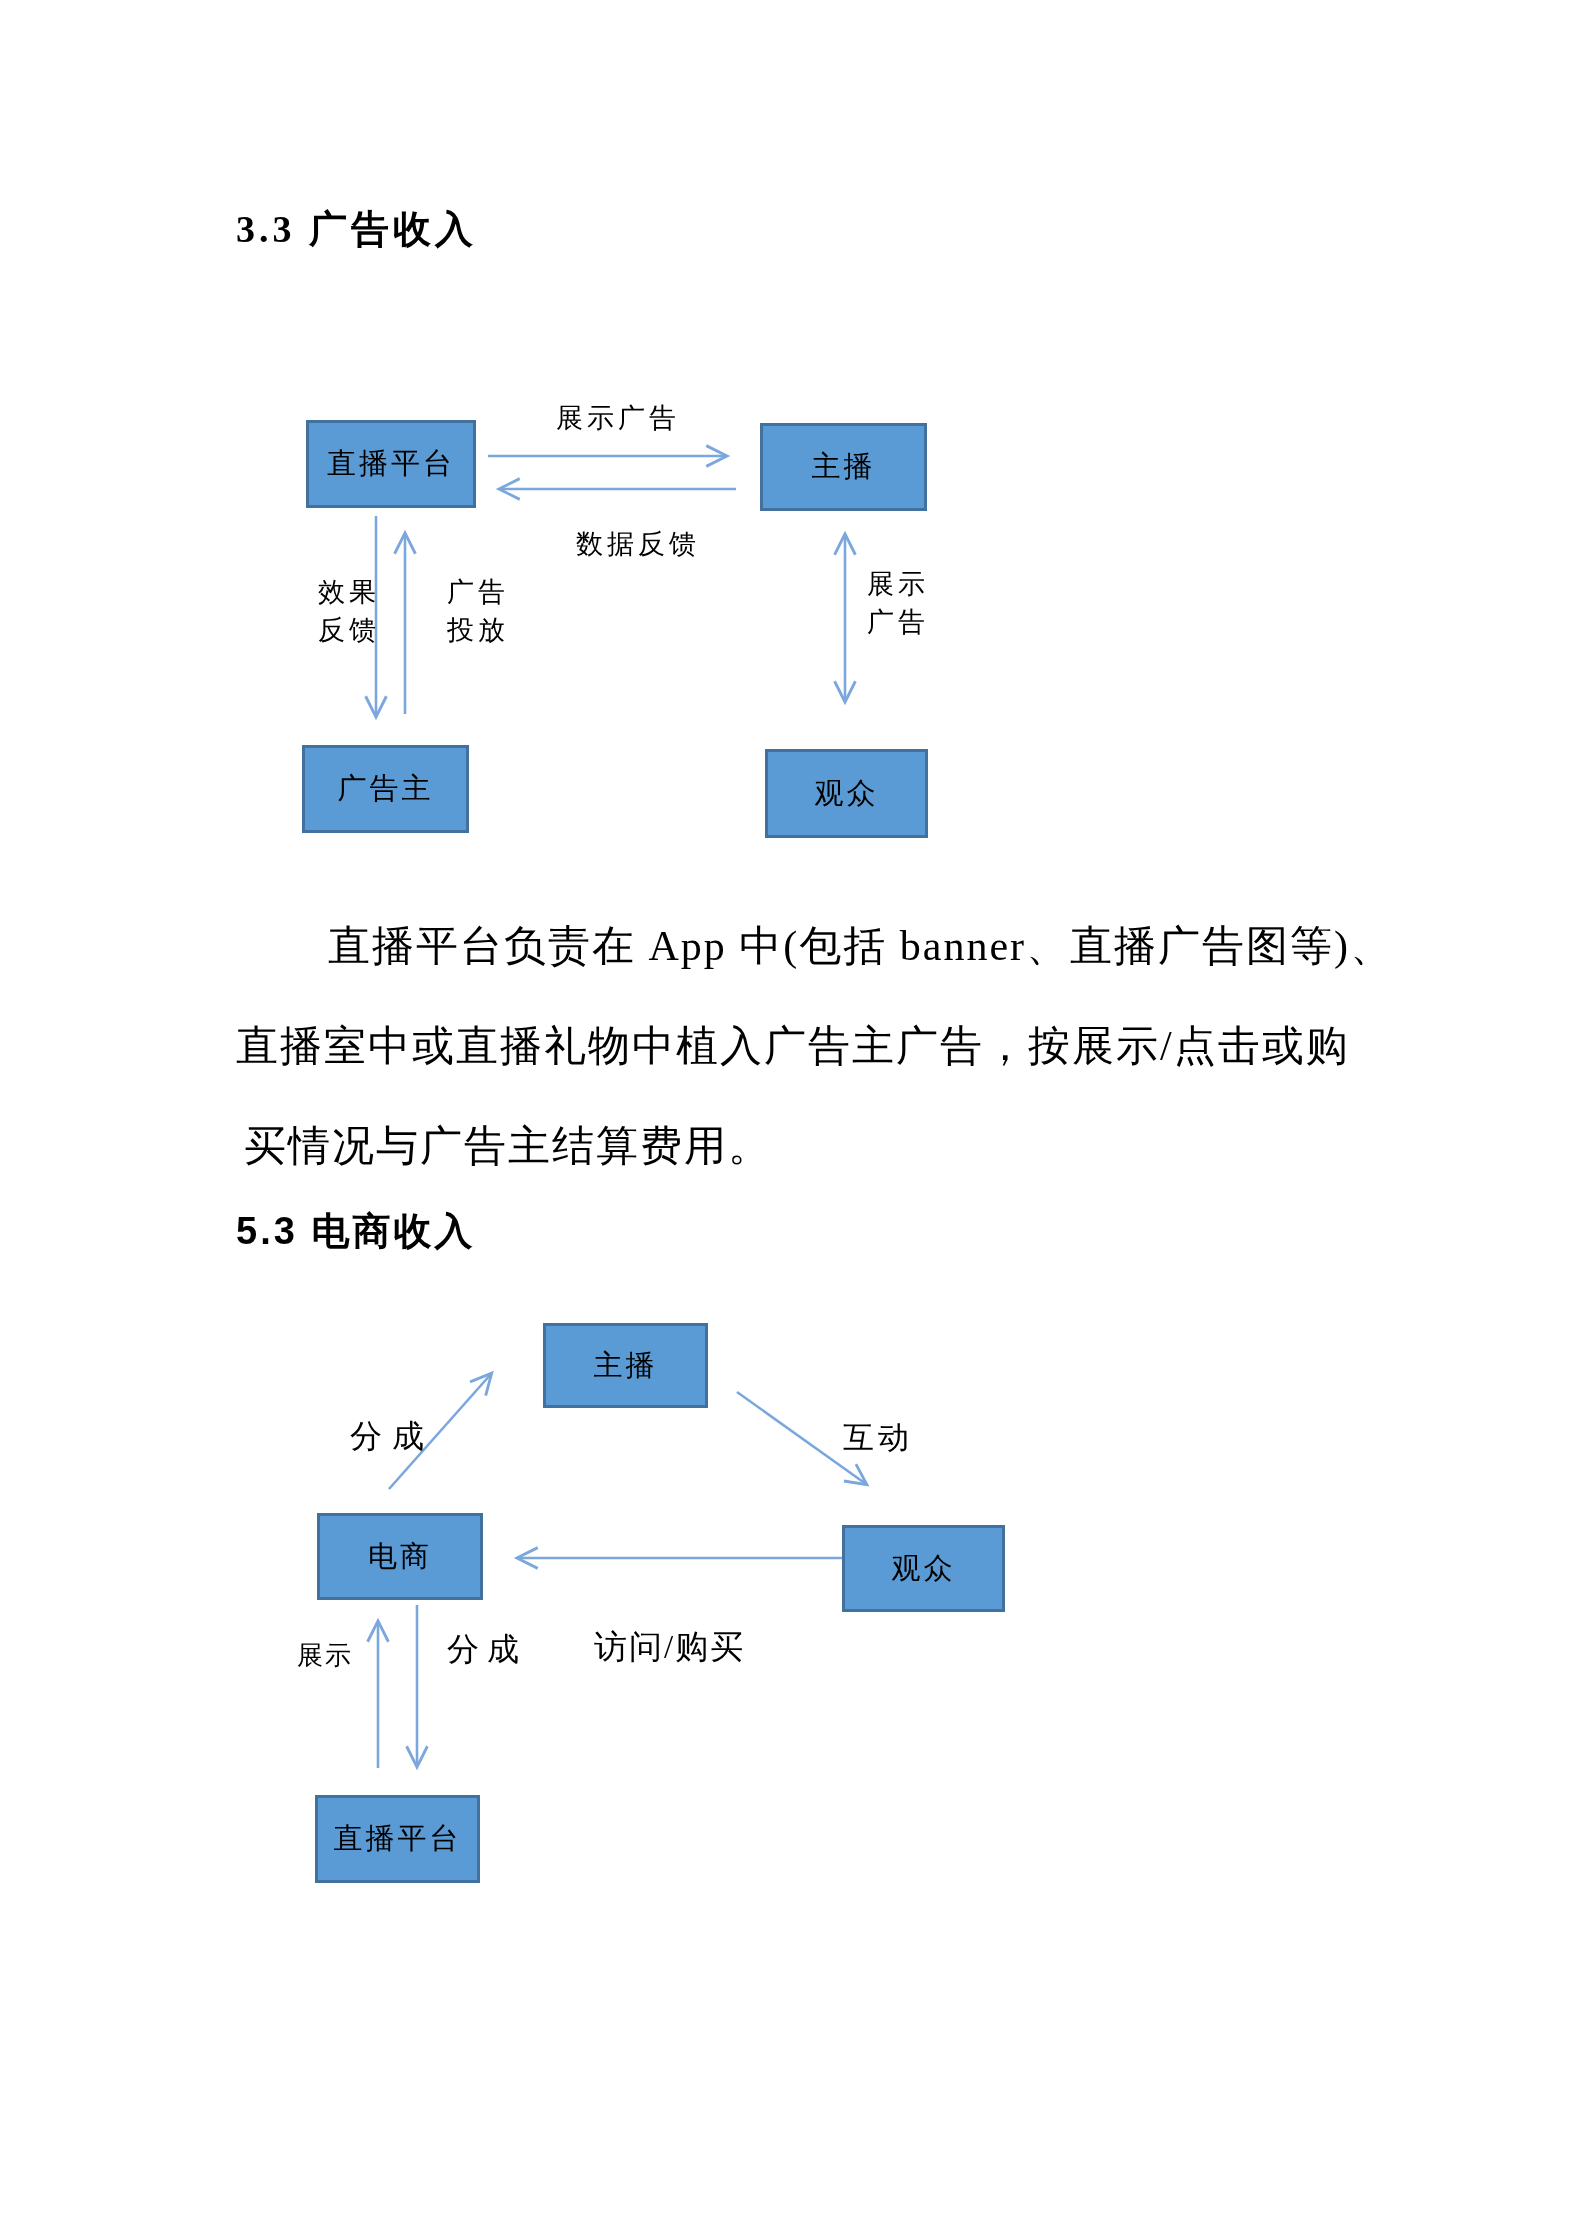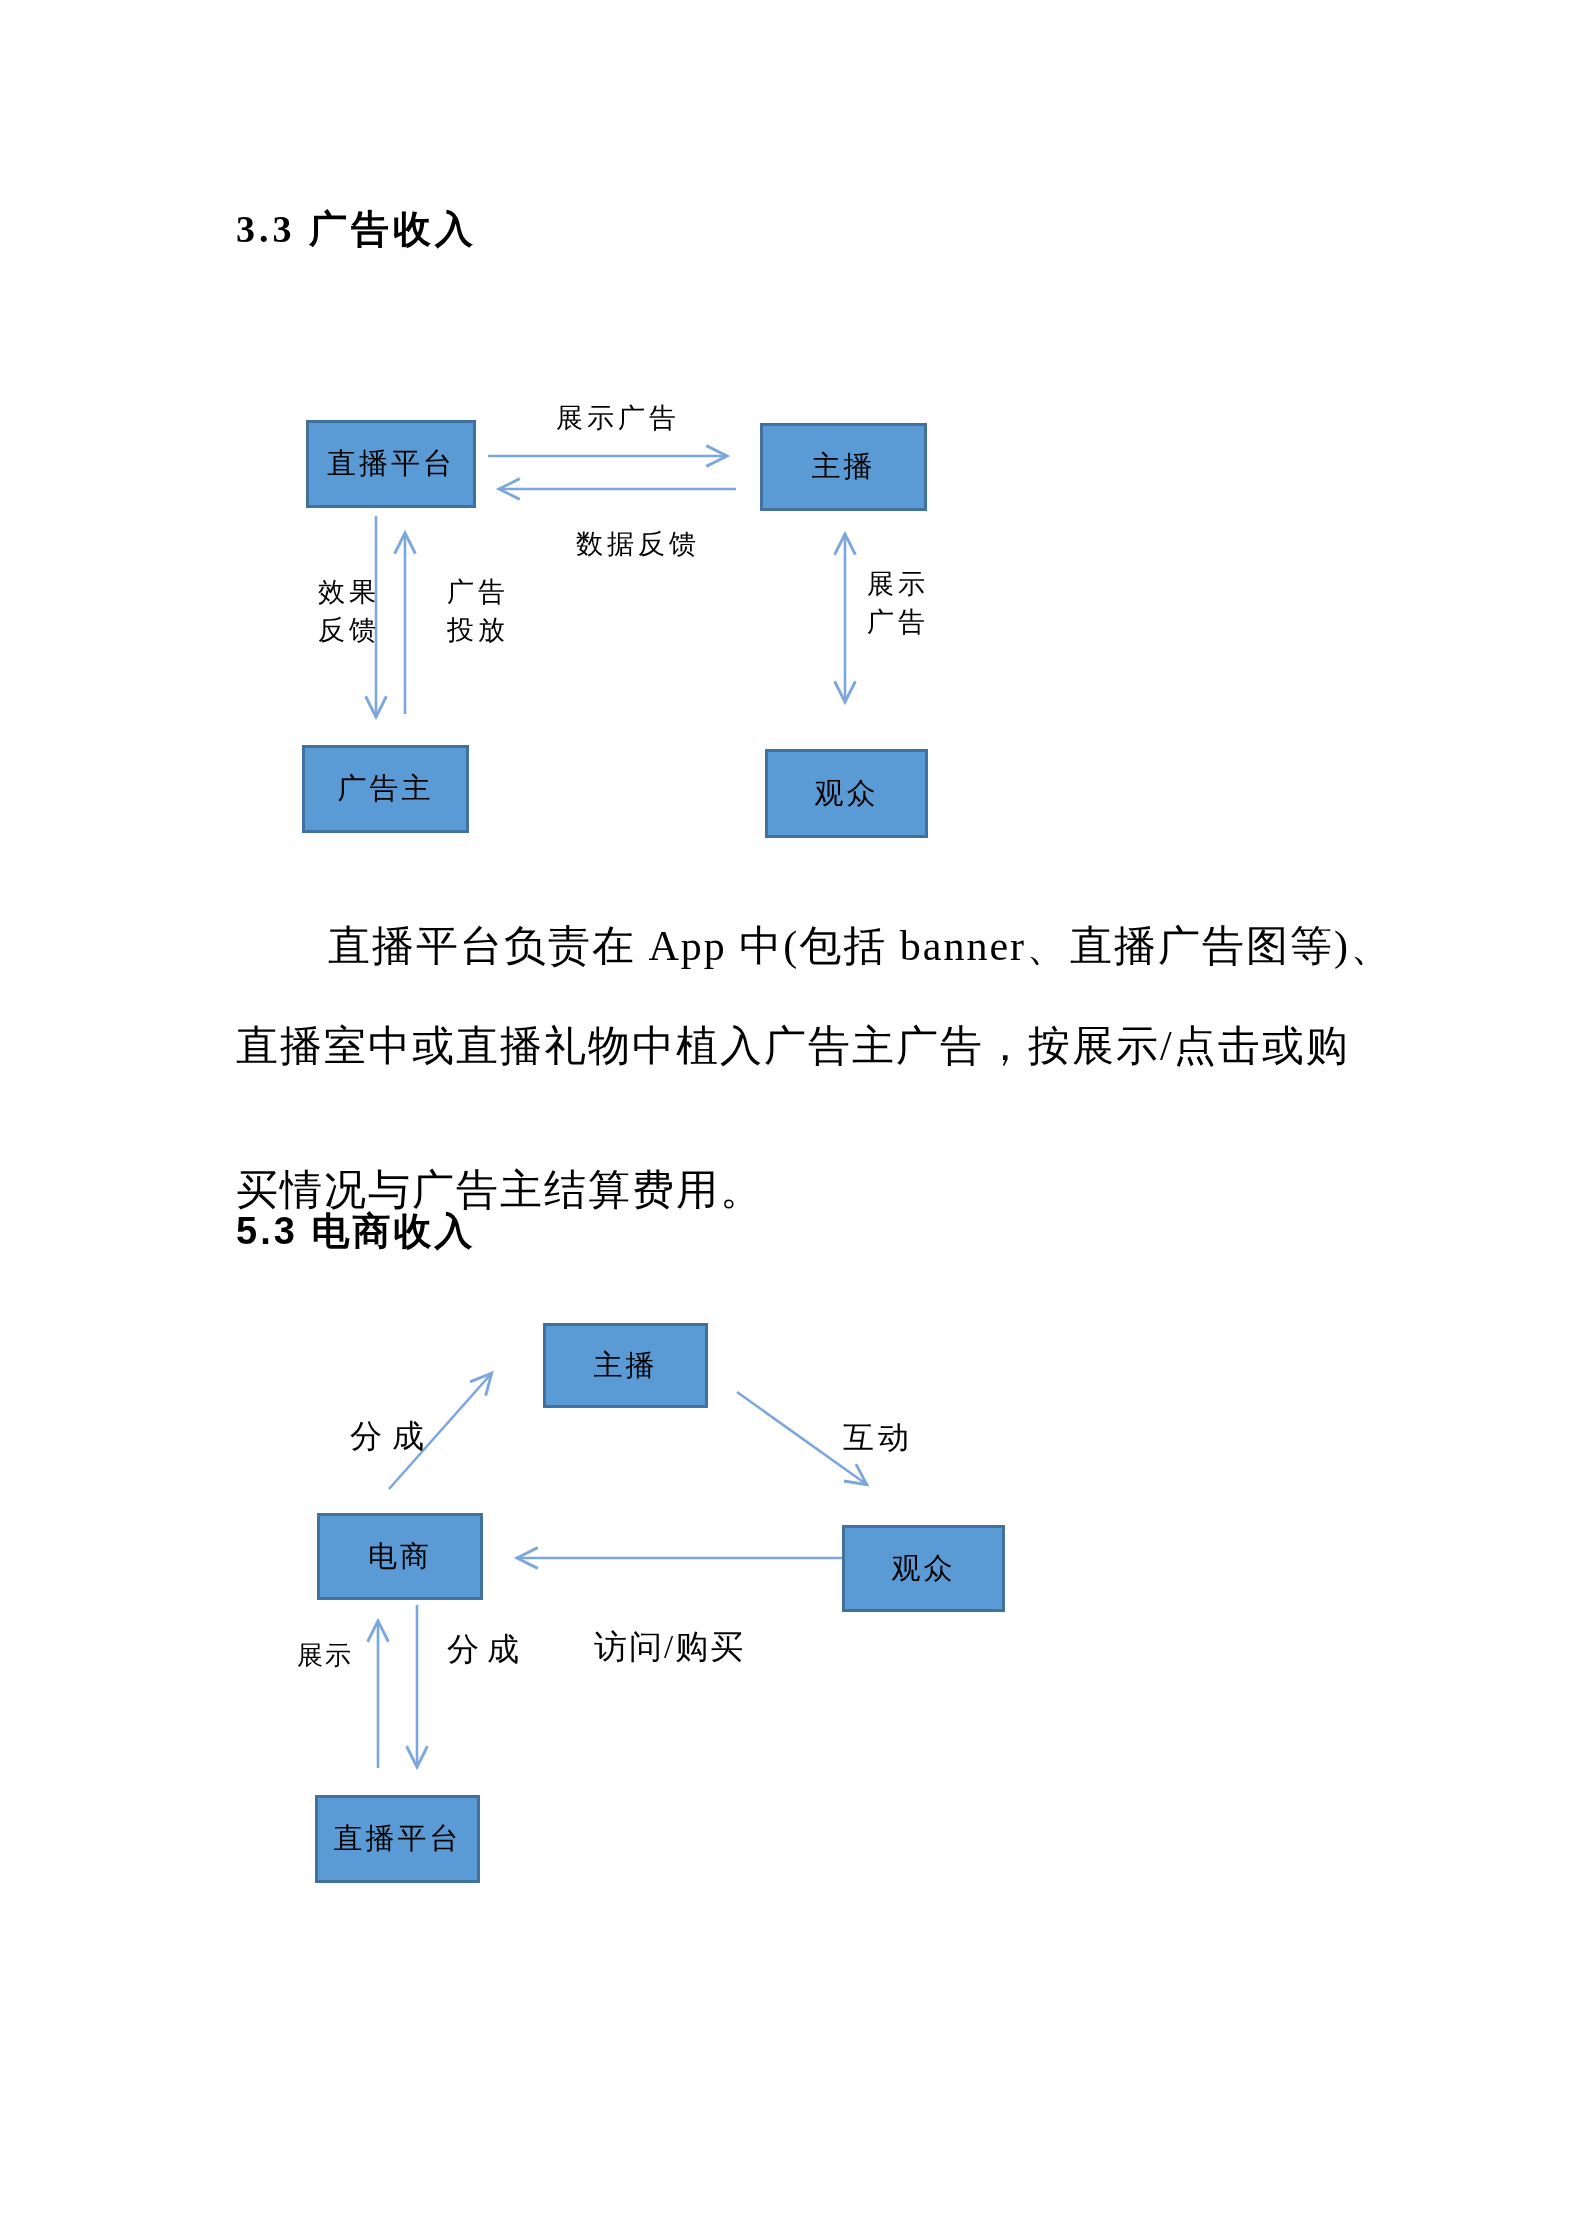--- a/index.html
+++ b/index.html
@@ -92,21 +92,21 @@
 反馈</div>
     <div class="dlabel" style="left:447px; top:573px;">广告
 投放</div>
     <div class="dlabel" style="left:867px; top:565px;">展示
 广告</div>
   </div>
 
   <div>
     <div class="abs para-line" style="left:236px; top:922px; text-indent:92px;">直播平台负责在 App 中(包括 banner、直播广告图等)、</div>
     <div class="abs para-line" style="left:236px; top:1022px;">直播室中或直播礼物中植入广告主广告，按展示/点击或购</div>
-    <div class="abs para-line" style="left:236px; top:1122px;margin-top:44px;">买情况与广告主结算费用。</div>
+    <div class="abs para-line" style="left:244px; top:1122px;">买情况与广告主结算费用。</div>
   </div>
 
   <div class="abs heading heading-sans" style="left:236px; top:1206px;">5.3 电商收入</div>
 
   <div>
     <div class="node" style="left:543px; top:1323px; width:165px; height:85px;">主播</div>
     <div class="node" style="left:317px; top:1513px; width:166px; height:87px;">电商</div>
     <div class="node" style="left:842px; top:1525px; width:163px; height:87px;">观众</div>
     <div class="node" style="left:315px; top:1795px; width:165px; height:88px;">直播平台</div>
 

